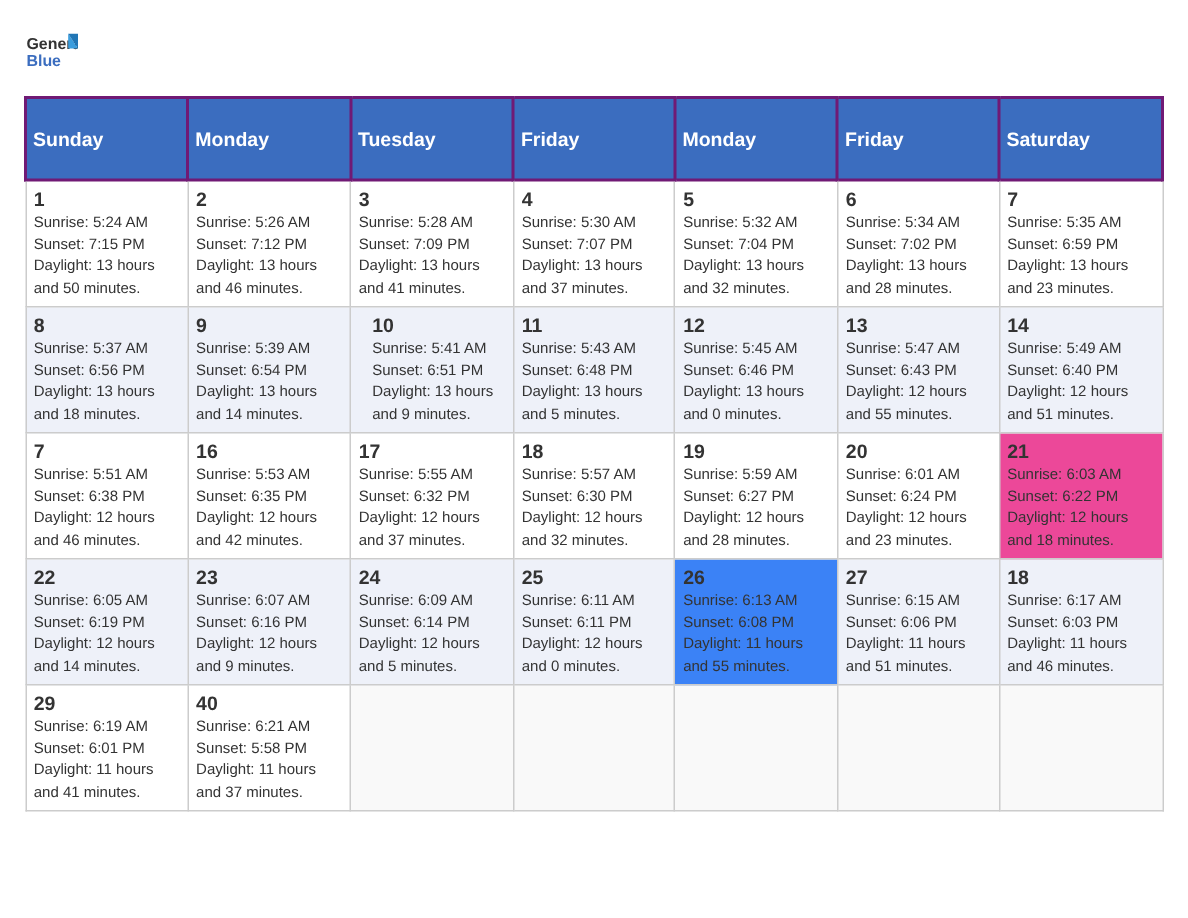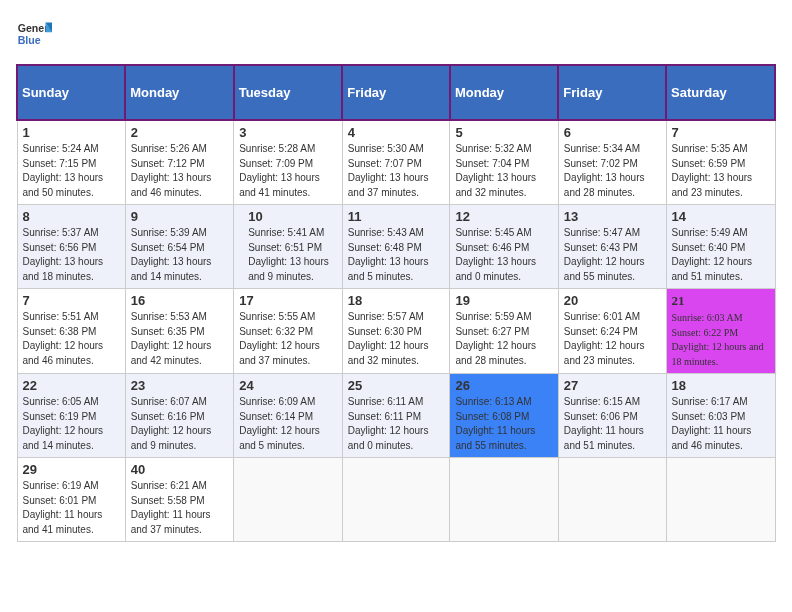--- a/index.html
+++ b/index.html
@@ -151,21 +151,21 @@
         <td style="background: rgb(255, 255, 255);"><span class="day-number">16</span>
 <span class="day-info">Sunrise: 5:53 AM<br>Sunset: 6:35 PM<br>Daylight: 12 hours and 42 minutes.</span></td>
         <td style="background: rgb(255, 255, 255);"><span class="day-number">17</span>
 <span class="day-info">Sunrise: 5:55 AM<br>Sunset: 6:32 PM<br>Daylight: 12 hours and 37 minutes.</span></td>
         <td style="background: rgb(255, 255, 255);"><span class="day-number">18</span>
 <span class="day-info">Sunrise: 5:57 AM<br>Sunset: 6:30 PM<br>Daylight: 12 hours and 32 minutes.</span></td>
         <td style="background: rgb(255, 255, 255);"><span class="day-number">19</span>
 <span class="day-info">Sunrise: 5:59 AM<br>Sunset: 6:27 PM<br>Daylight: 12 hours and 28 minutes.</span></td>
         <td style="background: rgb(255, 255, 255);"><span class="day-number">20</span>
 <span class="day-info">Sunrise: 6:01 AM<br>Sunset: 6:24 PM<br>Daylight: 12 hours and 23 minutes.</span></td>
-        <td style="background: #d946ef; font-family: Liberation Serif, serif;"><span class="day-number">21</span>
+        <td style="background: #ec4899;"><span class="day-number">21</span>
 <span class="day-info">Sunrise: 6:03 AM<br>Sunset: 6:22 PM<br>Daylight: 12 hours and 18 minutes.</span></td>
       </tr>
       <tr>
         <td style="background: rgb(238, 241, 249); margin-left: 27px;"><span class="day-number">22</span>
 <span class="day-info">Sunrise: 6:05 AM<br>Sunset: 6:19 PM<br>Daylight: 12 hours and 14 minutes.</span></td>
         <td style="background: rgb(238, 241, 249);"><span class="day-number">23</span>
 <span class="day-info">Sunrise: 6:07 AM<br>Sunset: 6:16 PM<br>Daylight: 12 hours and 9 minutes.</span></td>
         <td style="background: rgb(238, 241, 249);"><span class="day-number">24</span>
 <span class="day-info">Sunrise: 6:09 AM<br>Sunset: 6:14 PM<br>Daylight: 12 hours and 5 minutes.</span></td>
         <td style="background: rgb(238, 241, 249);"><span class="day-number">25</span>

